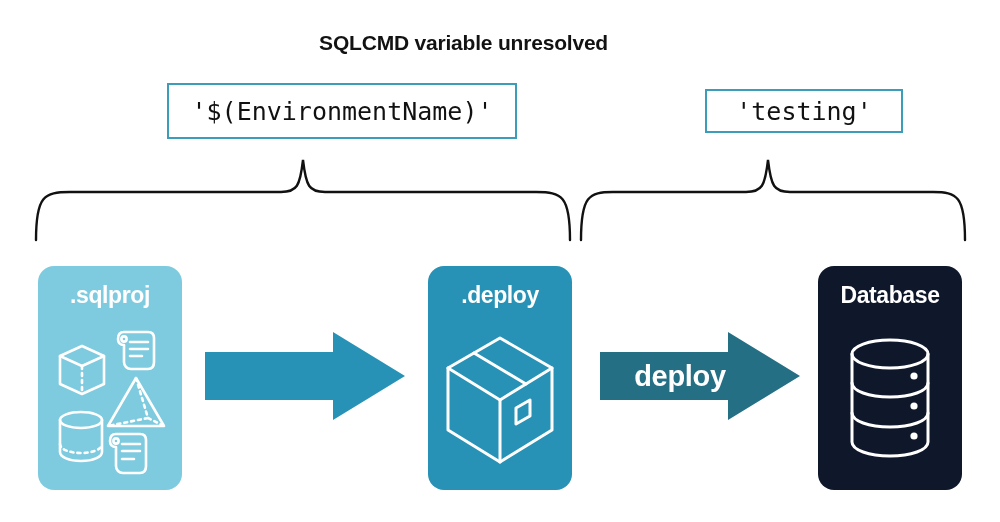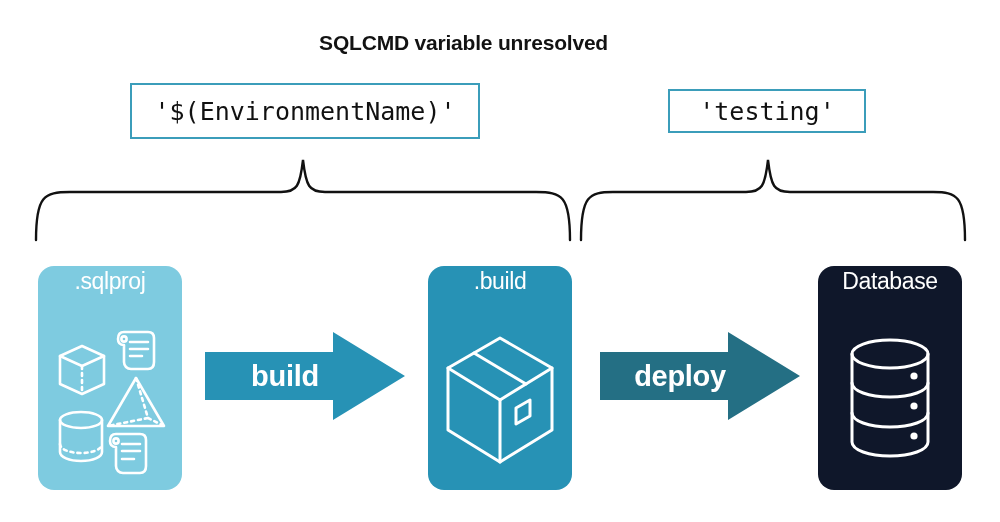--- a/index.html
+++ b/index.html
@@ -32,20 +32,21 @@
     background:#ffffff;
     box-sizing:border-box;
     display:flex;
     align-items:center;
     justify-content:center;
     font-family:"DejaVu Sans Mono", monospace;
     font-size:25px;
     color:#111111;
     letter-spacing:0px;
     white-space:nowrap;
+    margin-left:37px;
   }
   #value-box-left{left:130px;top:83px;width:350px;height:56px;}
   #value-box-right{left:668px;top:89px;width:198px;height:44px;}
 
   
   #brace-layer{position:absolute;left:0;top:0;width:1000px;height:522px;pointer-events:none;}
 
   
   .card{
     position:absolute;
@@ -54,25 +55,25 @@
     height:224px;
     border-radius:16px;
     box-sizing:border-box;
   }
   #card-sqlproj{left:38px;background:#7ecbe0;}
   #card-dacpac{left:428px;background:#2792b5;}
   #card-database{left:818px;background:#0f172a;}
 
   .card-title{
     position:absolute;
-    top:2px;
+    top:16px;
     left:0;right:0;
     text-align:center;
     color:#ffffff;
-    font-weight:normal;
+    font-weight:bold;
     font-size:23px;
     letter-spacing:-0.4px;
     white-space:nowrap;
   }
   .card-art{
     position:absolute;
     left:0;right:0;
     top:50px;
     height:170px;
   }
@@ -163,21 +164,21 @@
         <g>
           <path d="M 78 118 C 74 118, 72 121, 72 125 C 72 129, 74 131, 78 131 L 78 150 C 78 154, 81 157, 85 157 L 102 157 C 106 157, 108 154, 108 150 L 108 124 C 108 120, 106 118, 102 118 Z"></path>
           <path d="M 84 128 L 102 128 M 84 135 L 102 135 M 84 143 L 96 143"></path>
           <circle cx="78" cy="125" r="2.6"></circle>
         </g>
       </g>
     </svg>
   </div>
 
   <div class="card" id="card-dacpac">
-    <div class="card-title">.build</div>
+    <div class="card-title">.deploy</div>
     <svg class="card-art" viewBox="0 0 144 170">
       <g fill="none" stroke="#ffffff" stroke-width="3" stroke-linejoin="round" stroke-linecap="round">
         <path d="M 20 52 L 72 22 L 124 52 L 124 114 L 72 146 L 20 114 Z"></path>
         <path d="M 20 52 L 72 84 L 124 52"></path>
         <path d="M 72 84 L 72 146"></path>
         <path d="M 46 37 L 98 68"></path>
         <path d="M 88 92 L 102 84 L 102 100 L 88 108 Z"></path>
       </g>
     </svg>
   </div>
@@ -196,21 +197,20 @@
         <circle cx="96" cy="90" r="3.6"></circle>
         <circle cx="96" cy="120" r="3.6"></circle>
       </g>
     </svg>
   </div>
 
   <div class="arrow" id="arrow-build">
     <svg viewBox="0 0 200 92" width="200" height="92">
       <path d="M 0 22 L 128 22 L 128 2 L 200 46 L 128 90 L 128 70 L 0 70 Z" fill="#2792b5"></path>
     </svg>
-    <div class="arrow-label">build</div>
   </div>
 
   <div class="arrow" id="arrow-deploy">
     <svg viewBox="0 0 200 92" width="200" height="92">
       <path d="M 0 22 L 128 22 L 128 2 L 200 46 L 128 90 L 128 70 L 0 70 Z" fill="#246f84"></path>
     </svg>
     <div class="arrow-label">deploy</div>
   </div>
 
 </div>

